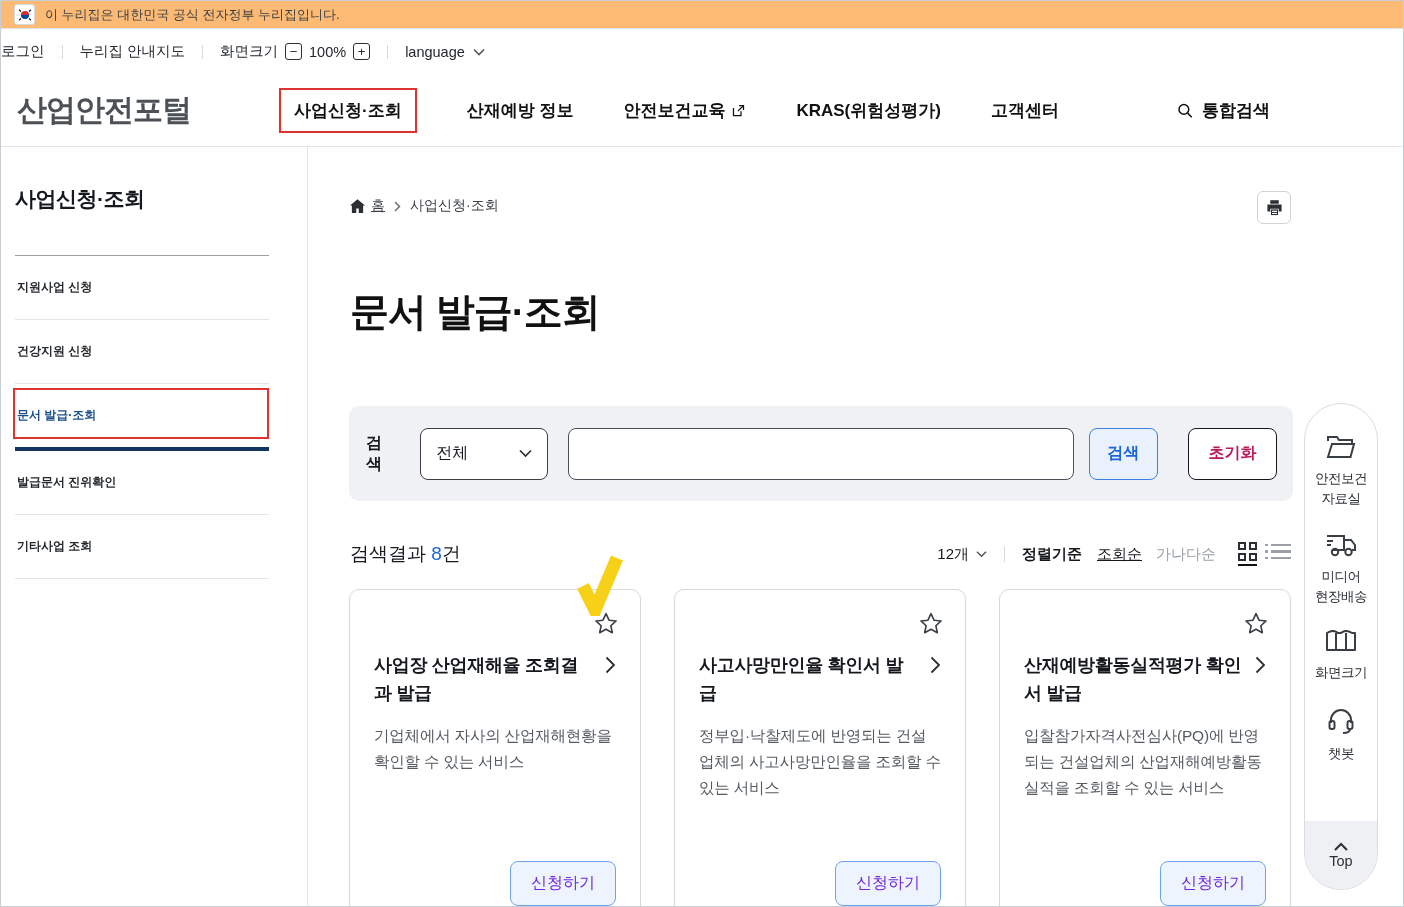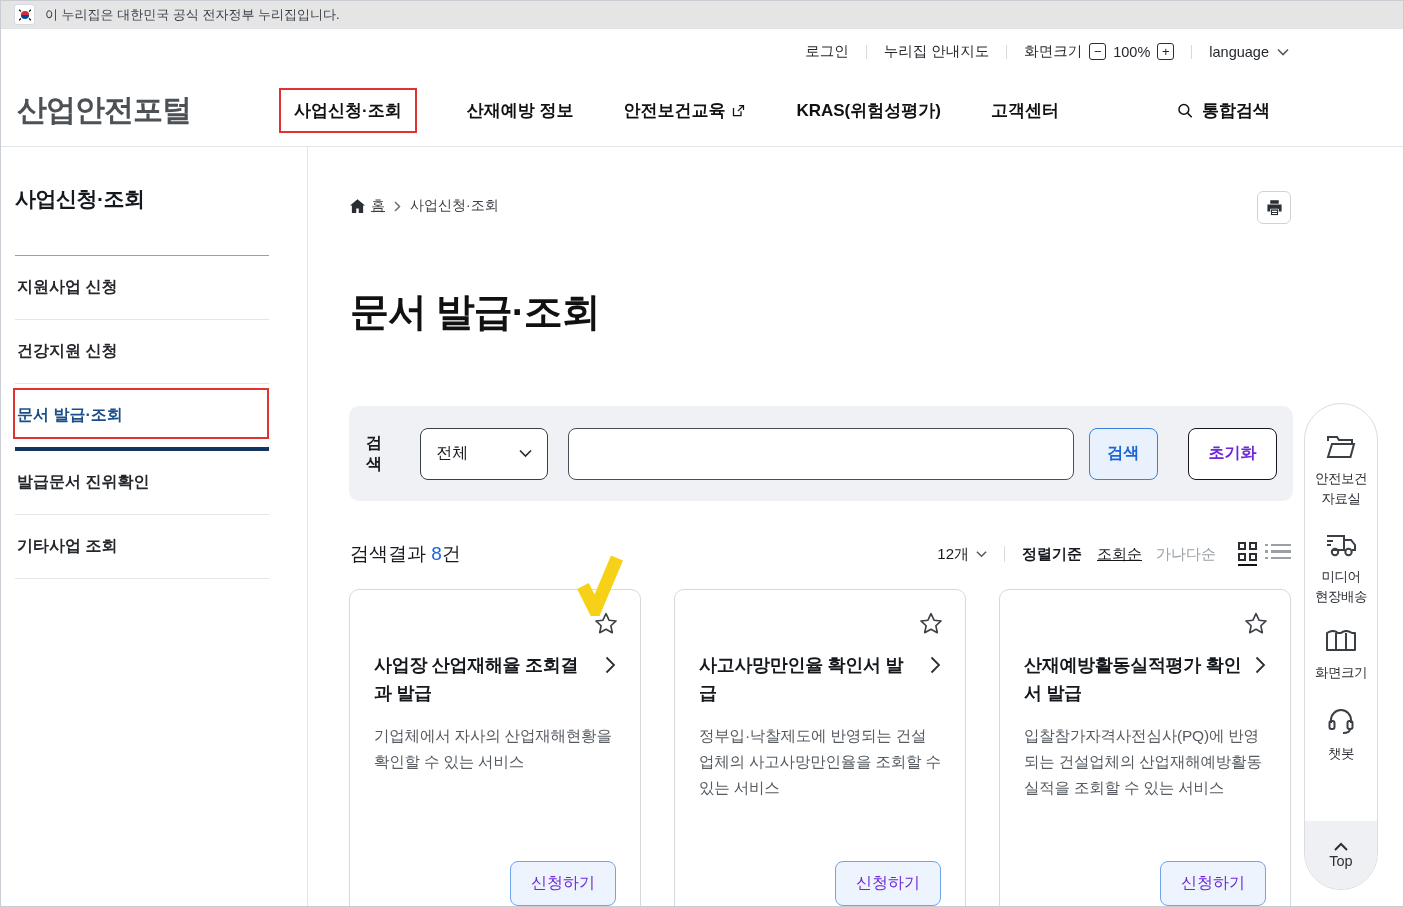--- a/index.html
+++ b/index.html
@@ -1,62 +1,62 @@
 <!DOCTYPE html>
 <html><head>
 <meta charset="utf-8">
 <style>
   * { margin:0; padding:0; box-sizing:border-box; }
   html,body { width:1404px; height:907px; }
   body { font-family:"Liberation Sans","DejaVu Sans",sans-serif; background:#fff; color:#1a1d21; }
   #page { position:relative; width:1404px; height:907px; overflow:hidden; background:#fff; border:1px solid #c9ced4; }
 
   
-  .gov-banner { position:absolute; top:0; left:0; width:100%; height:28px; background:#e5e5e5; border-bottom:1px solid #dfe2e6; display:flex; align-items:center; padding-left:13px; }
+  .gov-banner { position:absolute; top:0; left:0; width:100%; height:28px; background:#fdba74; border-bottom:1px solid #dfe2e6; display:flex; align-items:center; padding-left:13px; }
   .flag-box { width:21px; height:21px; background:#fff; border:1px solid #d7dade; border-radius:3px; display:flex; align-items:center; justify-content:center; }
   .gov-banner .txt { margin-left:10px; font-size:13px; color:#3a3f45; }
 
   
-  .utility { position:absolute; top:28px; left:0; width:100%; height:45px; display:flex; align-items:center; justify-content:flex-end; padding-right:114px; font-size:14.5px; color:#24282d; }
+  .utility { position:absolute; top:28px; left:0; width:100%; height:45px; display:flex; align-items:center; justify-content:flex-start; padding-right:114px; font-size:14.5px; color:#24282d; }
   .utility a { color:#24282d; text-decoration:none; cursor:pointer; }
   .u-sep { width:1px; height:14px; background:#d7dade; margin:0 17px; }
   .zoom-group { display:flex; align-items:center; gap:7px; }
   .zoom-btn { width:17px; height:17px; border:1.5px solid #2b2f34; border-radius:3px; display:flex; align-items:center; justify-content:center; font-size:13px; line-height:1; cursor:pointer; background:#fff; }
   .lang { display:flex; align-items:center; gap:8px; cursor:pointer; }
 
   
   .header { position:absolute; top:73px; left:0; width:100%; height:73px; border-bottom:1px solid #e2e5e9; background:#fff; }
   .logo { position:absolute; left:16px; top:50%; transform:translateY(-50%); font-size:30px; font-weight:bold; color:#4c5156; letter-spacing:-1px; cursor:pointer; }
   .gnb { position:absolute; left:278px; top:0; height:100%; display:flex; align-items:center; gap:50px; }
   .gnb-item { font-size:17px; font-weight:bold; color:#111; display:flex; align-items:center; gap:6px; cursor:pointer; white-space:nowrap; }
   .gnb-item.hl { border:2px solid #e0322e; padding:9px 13px; }
   .total-search { position:absolute; right:133px; top:50%; transform:translateY(-50%); display:flex; align-items:center; gap:8px; font-size:17px; font-weight:bold; color:#111; cursor:pointer; }
 
   
   .sidebar { position:absolute; left:0; top:146px; width:307px; height:761px; border-right:1px solid #e2e5e9; background:#fff; padding:0 38px 0 14px; }
   .sb-title { margin-top:38px; font-size:21px; font-weight:bold; color:#14181f; letter-spacing:-0.5px; }
   .sb-list { margin-top:42px; list-style:none; border-top:1px solid #9aa0a6; }
-  .sb-item { position:relative; height:64px; display:flex; align-items:center; font-size:16px; font-weight:bold; color:#24282d; border-bottom:1px solid #e3e5e8; padding-left:2px; cursor:pointer; }
+  .sb-item { position:relative; height:64px; display:flex; align-items:center; font-size:12px; font-weight:bold; color:#24282d; border-bottom:1px solid #e3e5e8; padding-left:2px; cursor:pointer; }
   .sb-item.active { color:#1a4e8a; border-bottom:4px solid #12365f; height:67px; }
   .sb-item.active .red-frame { position:absolute; left:-2px; right:0; top:4px; bottom:8px; border:2px solid #e0322e; pointer-events:none; }
 
   
   .main { position:absolute; left:307px; top:146px; right:0; bottom:0; }
   .breadcrumb { position:absolute; left:42px; top:50px; display:flex; align-items:center; gap:9px; font-size:14px; color:#3c4046; }
   .breadcrumb .home-lnk { display:flex; align-items:center; gap:6px; cursor:pointer; }
   .breadcrumb .home-txt { text-decoration:underline; }
   .print-btn { position:absolute; right:112px; top:44px; width:34px; height:33px; border:1px solid #cfd3d8; border-radius:6px; background:#fff; display:flex; align-items:center; justify-content:center; cursor:pointer; }
   .page-title { position:absolute; left:42px; top:138px; font-size:39px; font-weight:800; color:#111; letter-spacing:-1px; }
 
   .search-panel { position:absolute; left:41px; top:259px; width:944px; height:95px; background:#eff1f4; border-radius:10px; display:flex; align-items:center; padding:0 16px; }
   .sp-label { font-size:16px; font-weight:bold; color:#16191d; margin-left:1px; }
   .sp-select { margin-left:23px; width:130px; height:52px; background:#fff; border:1.5px solid #3a3f46; border-radius:8px; display:flex; align-items:center; justify-content:space-between; padding:0 15px; font-size:16px; color:#16191d; cursor:pointer; }
   .sp-input { margin-left:20px; width:517px; height:52px; background:#fff; border:1.5px solid #4a5058; border-radius:8px; padding:0 14px; font-size:16px; font-family:inherit; }
   .sp-search { margin-left:15px; width:71px; height:52px; background:#e9f1fd; border:1.5px solid #3d7fe0; border-radius:8px; color:#1b64da; font-size:16px; font-weight:bold; cursor:pointer; font-family:inherit; }
-  .sp-reset { margin-left:30px; width:91px; height:52px; background:#fff; border:1.5px solid #15181d; border-radius:8px; color:#6d28d9; font-size:16px; font-weight:bold; cursor:pointer; font-family:inherit; }
+  .sp-reset { margin-left:30px; width:91px; height:52px; background:#fff; border:1.5px solid #15181d; border-radius:8px; color:#be185d; font-size:16px; font-weight:bold; cursor:pointer; font-family:inherit; }
 
   .results-bar { position:absolute; left:42px; right:112px; top:394px; display:flex; align-items:center; justify-content:space-between; }
   .rc { font-size:19px; font-weight:normal; color:#16191d; }
   .rc .num { color:#1b64da; }
   .r-tools { display:flex; align-items:center; font-size:15px; color:#16191d; }
   .pagesize { display:flex; align-items:center; gap:7px; cursor:pointer; }
   .r-sep { width:1px; height:16px; background:#d7dade; margin:0 17px; }
   .sort-label { font-weight:bold; margin-right:15px; }
   .sort-opt { margin-right:14px; cursor:pointer; }
   .sort-opt.sel { text-decoration:underline; }

